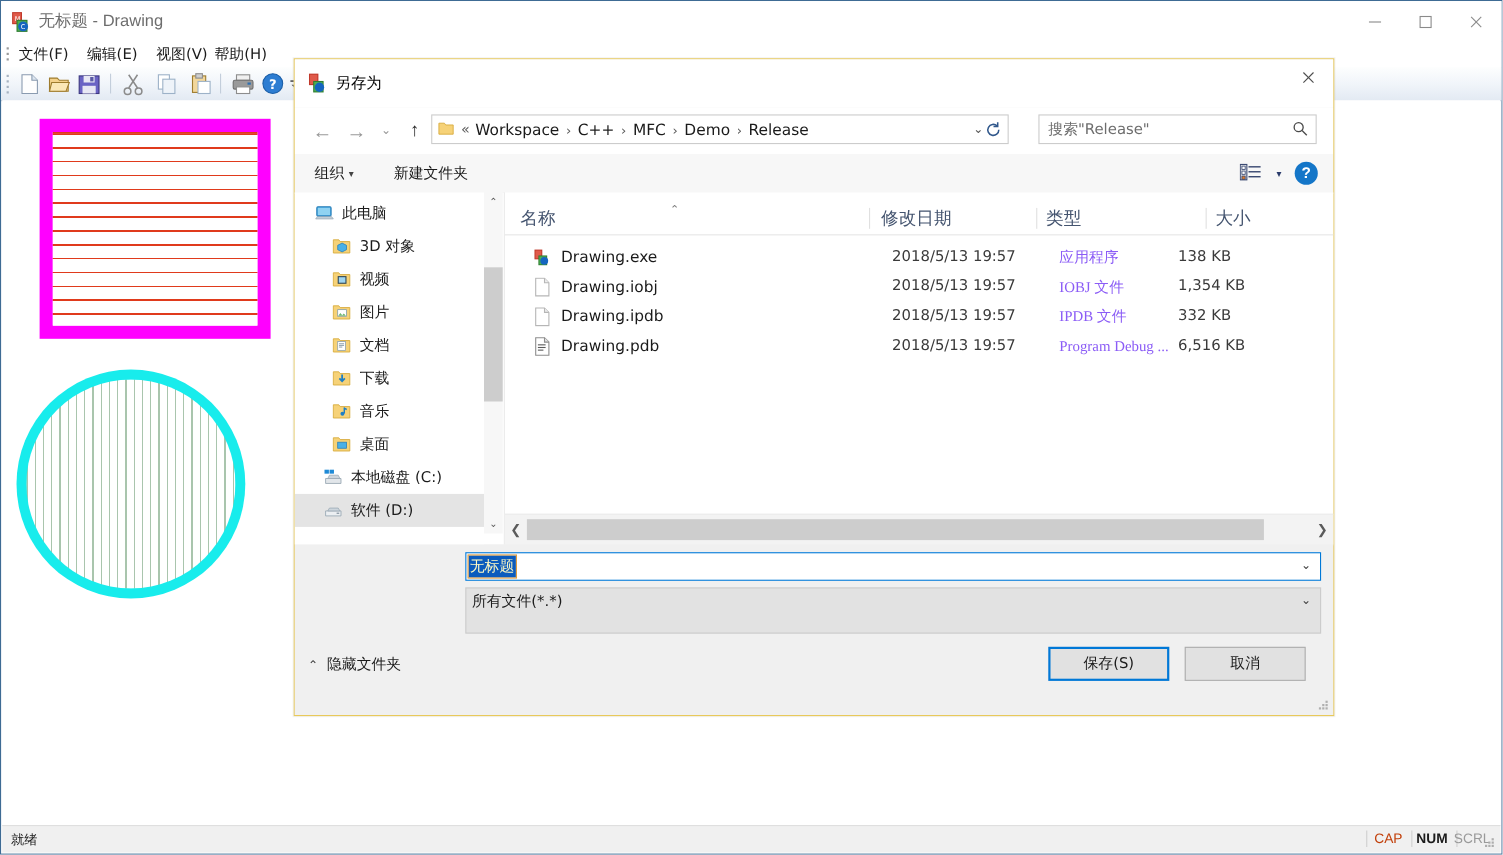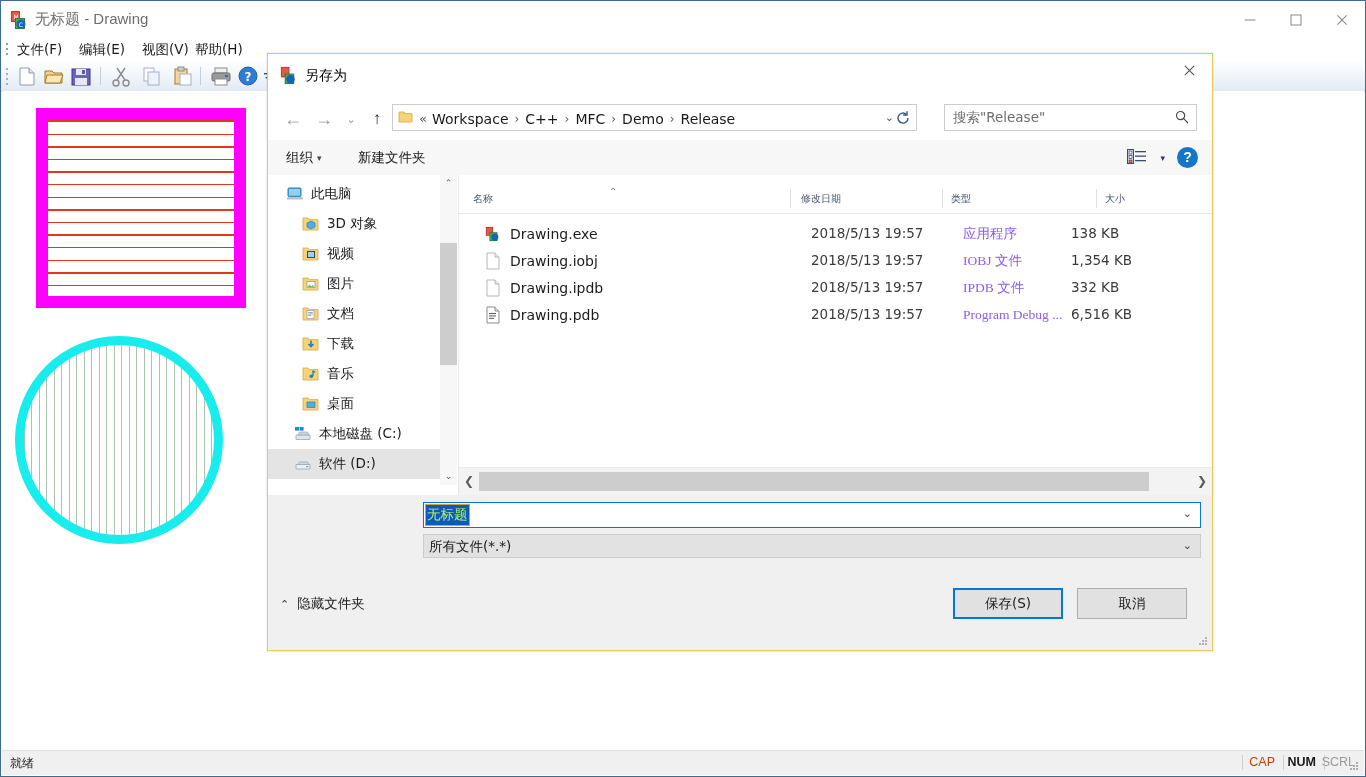--- a/index.html
+++ b/index.html
@@ -137,21 +137,21 @@
   .nav-ico{width:18px;height:18px;margin-right:7px;flex:0 0 auto;position:relative;}
   .navscroll{position:absolute;left:172px;top:0;width:17px;height:310px;background:#f7f7f7;}
   .navscroll .arw{position:absolute;left:0;width:17px;height:17px;color:#5b5b5b;
                   font-size:9px;text-align:center;line-height:17px;}
   .navscroll .thumb{position:absolute;left:0;width:17px;background:#cdcdcd;}
   .splitv{position:absolute;left:190px;top:0;width:1px;height:320px;background:#e8e8e8;}
 
   .listpane{position:absolute;left:191px;top:0;width:753px;height:320px;background:#fff;}
   .colhdr{position:absolute;left:0;top:10px;width:753px;height:28px;
           border-bottom:1px solid #e5e5e5;}
-  .col{position:absolute;top:0;height:27px;font-size:10px;color:#44546f;
+  .col{position:absolute;top:0;height:27px;font-size:16px;color:#44546f;
        font-family:"DejaVu Sans",sans-serif;line-height:27px;cursor:default;}
   .colsep{position:absolute;top:4px;width:1px;height:19px;background:#e0e0e0;}
   .sortmark{position:absolute;left:150px;top:1px;font-size:10px;color:#7c7c7c;}
   .row{position:absolute;left:12px;width:753px;height:27px;cursor:default;}
   .c-name{position:absolute;left:14px;top:0;height:27px;display:flex;align-items:center;
           font-size:14px;color:#1b1b1b;font-family:"DejaVu Sans",sans-serif;}
   .c-name .fico{width:16px;height:18px;margin-right:9px;position:relative;flex:0 0 auto;}
   .c-date{position:absolute;left:340px;top:0;height:27px;line-height:27px;
           font-size:13.5px;color:#3a3a3a;font-family:"DejaVu Sans",sans-serif;}
   .c-type{position:absolute;left:492px;top:0;height:27px;line-height:27px;
@@ -168,24 +168,24 @@
                   background:#cdcdcd;}
 
   
   .formarea{position:absolute;left:0;top:441px;width:944px;height:155px;background:#f0f0f0;}
   .f-label{position:absolute;font-size:13.5px;color:#1b1b1b;
            font-family:"DejaVu Sans",sans-serif;text-align:right;white-space:nowrap;}
   .f-name-lbl{left:260px;top:12px;width:85px;}
   .f-type-lbl{left:250px;top:44px;width:95px;}
   .f-input{position:absolute;left:155px;top:7px;width:778px;height:26px;
            background:#fff;border:1px solid #0078d7;box-sizing:border-box;}
-  .f-val{position:absolute;left:2px;top:2px;background:#0a5bbd;color:#bef264;
+  .f-val{position:absolute;left:2px;top:2px;background:#0a5bbd;color:#fef9c3;
          font-size:13.5px;padding:1px 1px;font-family:Liberation Mono, monospace;
          outline:1px solid #e09c3c;}
-  .f-combo{position:absolute;left:155px;top:39px;width:778px;height:24px;
+  .f-combo{position:absolute;left:155px;top:39px;width:778px;height:42px;
            background:#e2e2e2;border:1px solid #cccccc;box-sizing:border-box;}
   .f-ctext{position:absolute;left:5px;top:3px;font-size:13.5px;color:#1b1b1b;
            font-family:"DejaVu Sans",sans-serif;}
   .f-chev{position:absolute;right:8px;top:4px;font-size:11px;color:#444;}
 
   .hidefolders{position:absolute;left:12px;top:100px;font-size:13.5px;color:#1b1b1b;
                font-family:"DejaVu Sans",sans-serif;cursor:default;}
   .hf-car{font-size:11px;color:#333;margin-right:8px;}
 
   .btn{position:absolute;top:93px;height:31px;background:#e1e1e1;

